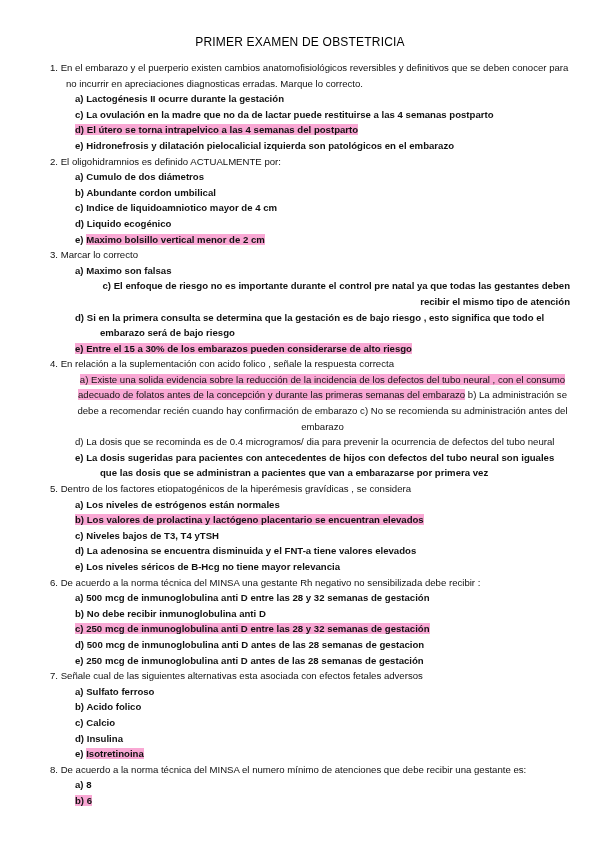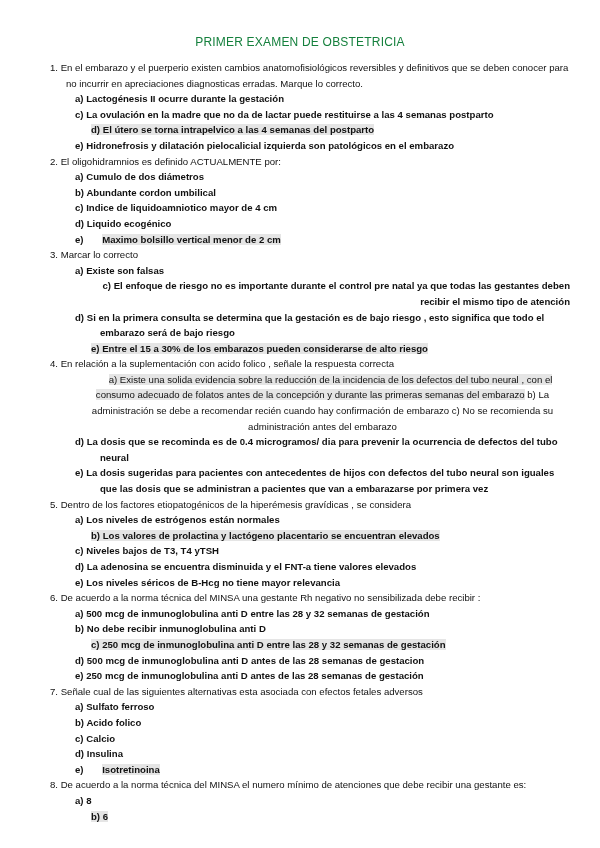--- a/index.html
+++ b/index.html
@@ -1,26 +1,26 @@
 <!DOCTYPE html>
 <html><head>
 <meta charset="utf-8">
 <style>
   html, body { margin:0; padding:0; background:#ffffff; }
   body { width:600px; height:848px; overflow:hidden; position:relative;
          font-family:"Liberation Sans", "DejaVu Sans", sans-serif; color:#111; }
   .page { position:absolute; left:0; top:0; width:600px; height:848px; }
   .title { position:absolute; top:35px; left:0; width:600px; text-align:center;
-           font-size:12px; letter-spacing:0.2px; color:#15803d; }
+           font-size:12px; letter-spacing:0.2px; color:#000000; }
   .content { position:absolute; top:60px; left:50px; width:520px; font-size:9.6px; line-height:15.6px; }
   .q { margin:0; }
   .qtext { padding-left:16px; text-indent:-16px; display:block; }
   .opt { display:block; padding-left:38px; text-indent:-13px; margin-left:0;font-weight:bold; }
-  .hl { background:#e5e5e5;margin-left:16px; }
-  .bold { font-weight:bold; }
+  .hl { background:#f9a8d4; }
+  .bold { font-weight:normal; }
   .para { display:block; padding-left:25px;text-align:center; }
 </style>
 </head>
 <body>
 
 <div class="page">
   <div class="title">PRIMER EXAMEN DE OBSTETRICIA</div>
 
   <div class="content">
 
@@ -36,21 +36,21 @@
       <span class="qtext"><span>2.</span> <span>El oligohidramnios es definido ACTUALMENTE por:</span></span>
       <span class="opt"><span>a)</span> <span>Cumulo de dos diámetros</span></span>
       <span class="opt"><span>b)</span> <span>Abundante cordon umbilical</span></span>
       <span class="opt"><span>c)</span> <span>Indice de liquidoamniotico mayor de 4 cm</span></span>
       <span class="opt"><span>d)</span> <span>Liquido ecogénico</span></span>
       <span class="opt"><span>e)</span> <span class="hl">Maximo bolsillo vertical menor de 2 cm</span></span>
     </div>
 
     <div class="q">
       <span class="qtext"><span>3.</span> <span>Marcar lo correcto</span></span>
-      <span class="opt"><span>a)</span> <span>Existe son falsas</span></span>
+      <span class="opt"><span>a)</span> <span>Maximo son falsas</span></span>
       <span class="opt" style="padding-left:50px;text-indent:-25px;text-align:right;"><span>c)</span> <span>El enfoque de riesgo no es importante durante el control pre natal ya que todas las gestantes deben recibir el mismo tipo de atención</span></span>
       <span class="opt" style="padding-left:50px;text-indent:-25px;"><span>d)</span> <span>Si en la primera consulta se determina que la gestación es de bajo riesgo , esto significa que todo el embarazo será de bajo riesgo</span></span>
       <span class="opt"><span class="hl"><span>e)</span> <span>Entre el 15 a 30% de los embarazos pueden considerarse de alto riesgo</span></span></span>
     </div>
 
     <div class="q">
       <span class="qtext"><span>4.</span> <span>En relación a la suplementación con acido folico , señale la respuesta correcta</span></span>
       <span class="para"><span class="hl">a) Existe una solida evidencia sobre la reducción de la incidencia de los defectos del tubo neural , con el consumo adecuado de folatos antes de la concepción y durante las primeras semanas del embarazo</span><span> b) La administración se debe a recomendar recién cuando hay confirmación de embarazo c) No se recomienda su administración antes del embarazo</span></span>
       <span class="opt bold" style="padding-left:50px;text-indent:-25px;"><span>d)</span> <span>La dosis que se recominda es de 0.4 microgramos/ dia para prevenir la ocurrencia de defectos del tubo neural</span></span>
       <span class="opt" style="padding-left:50px;text-indent:-25px;"><span>e)</span> <span>La dosis sugeridas para pacientes con antecedentes de hijos con defectos del tubo neural son iguales que las dosis que se administran a pacientes que van a embarazarse por primera vez</span></span>

